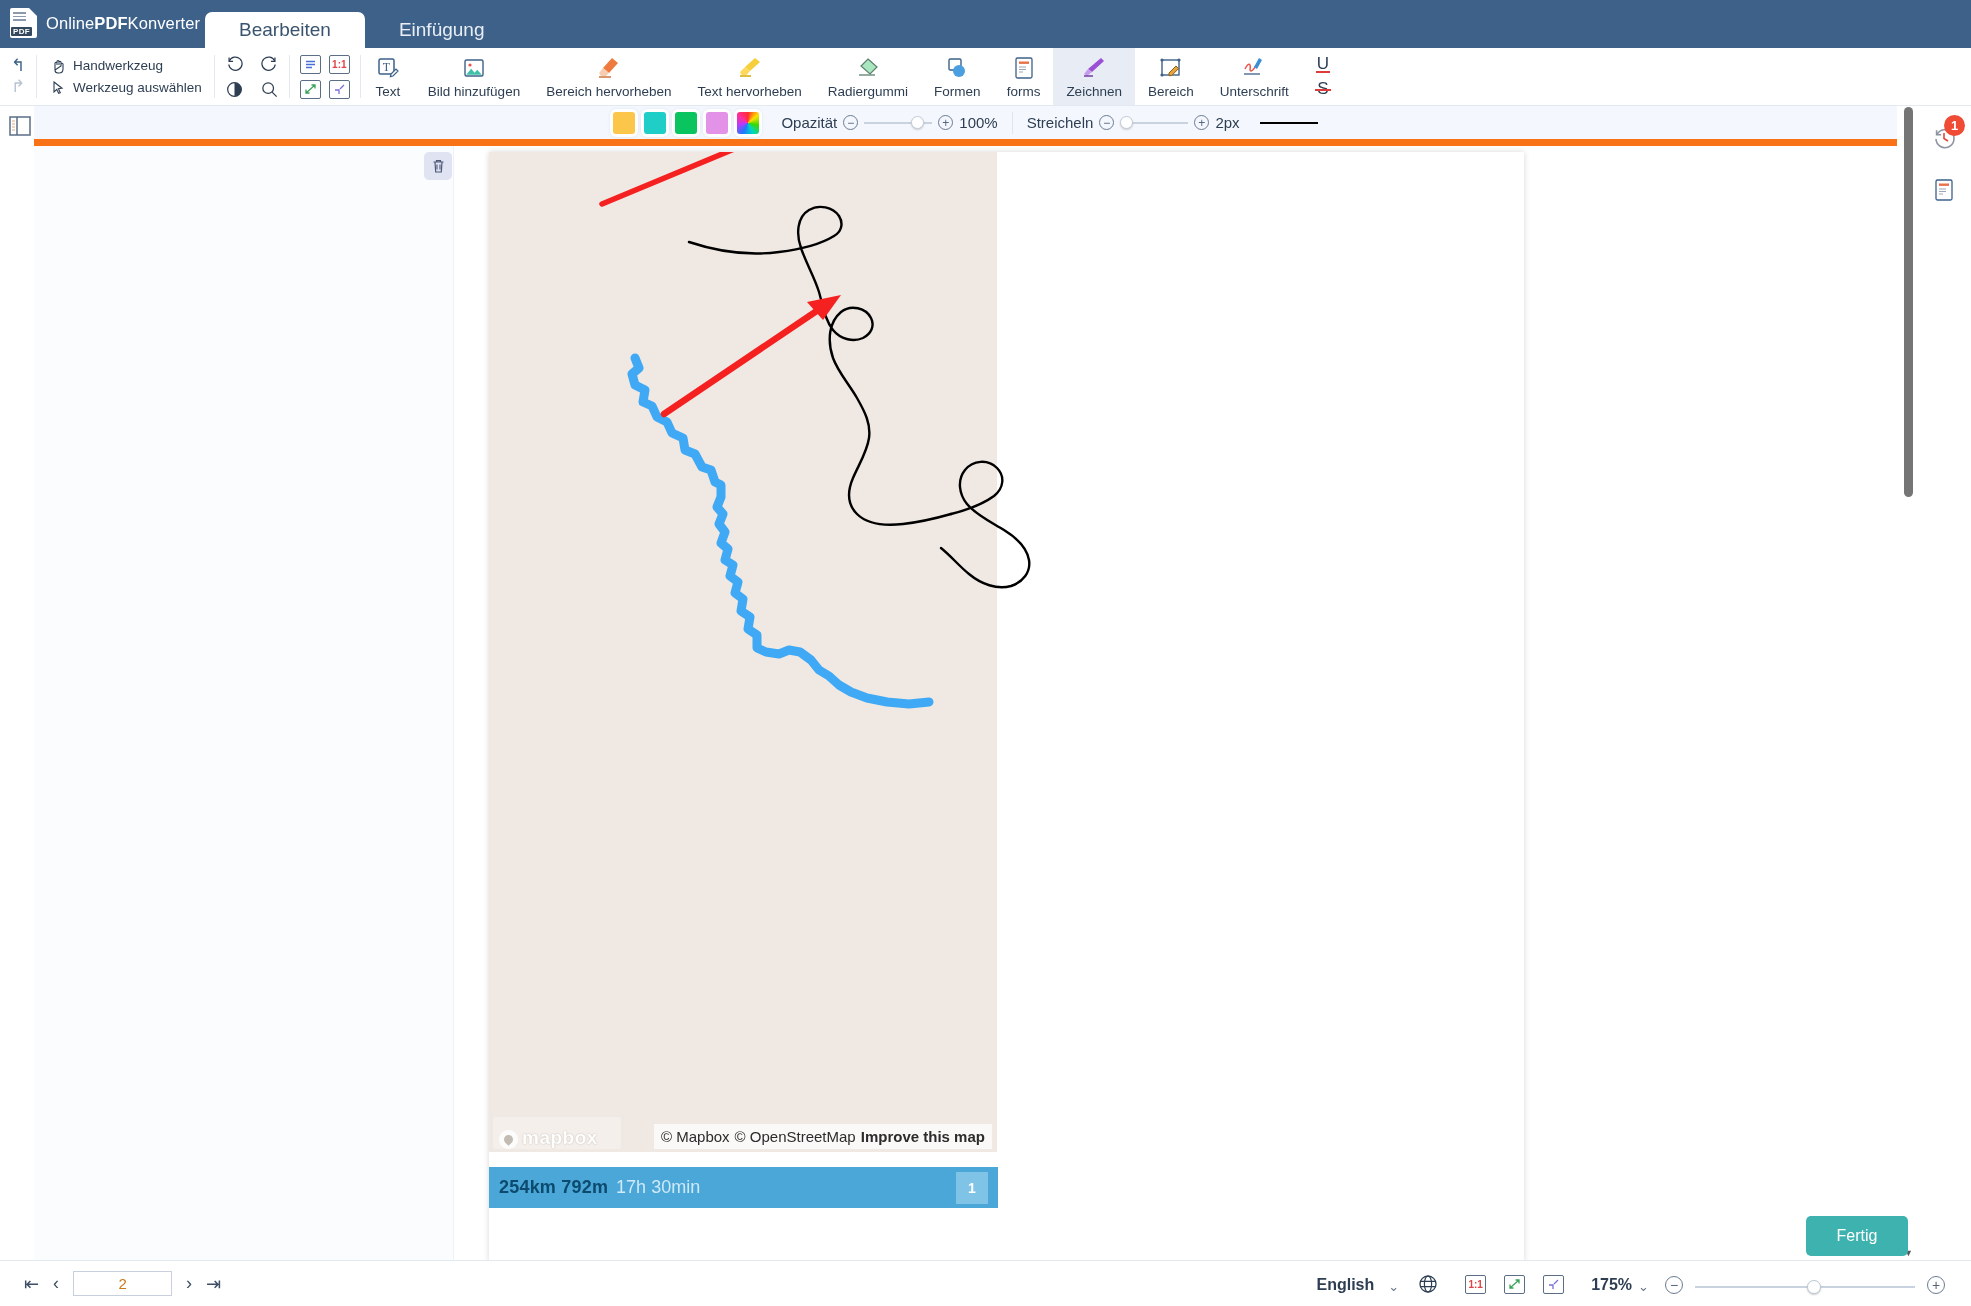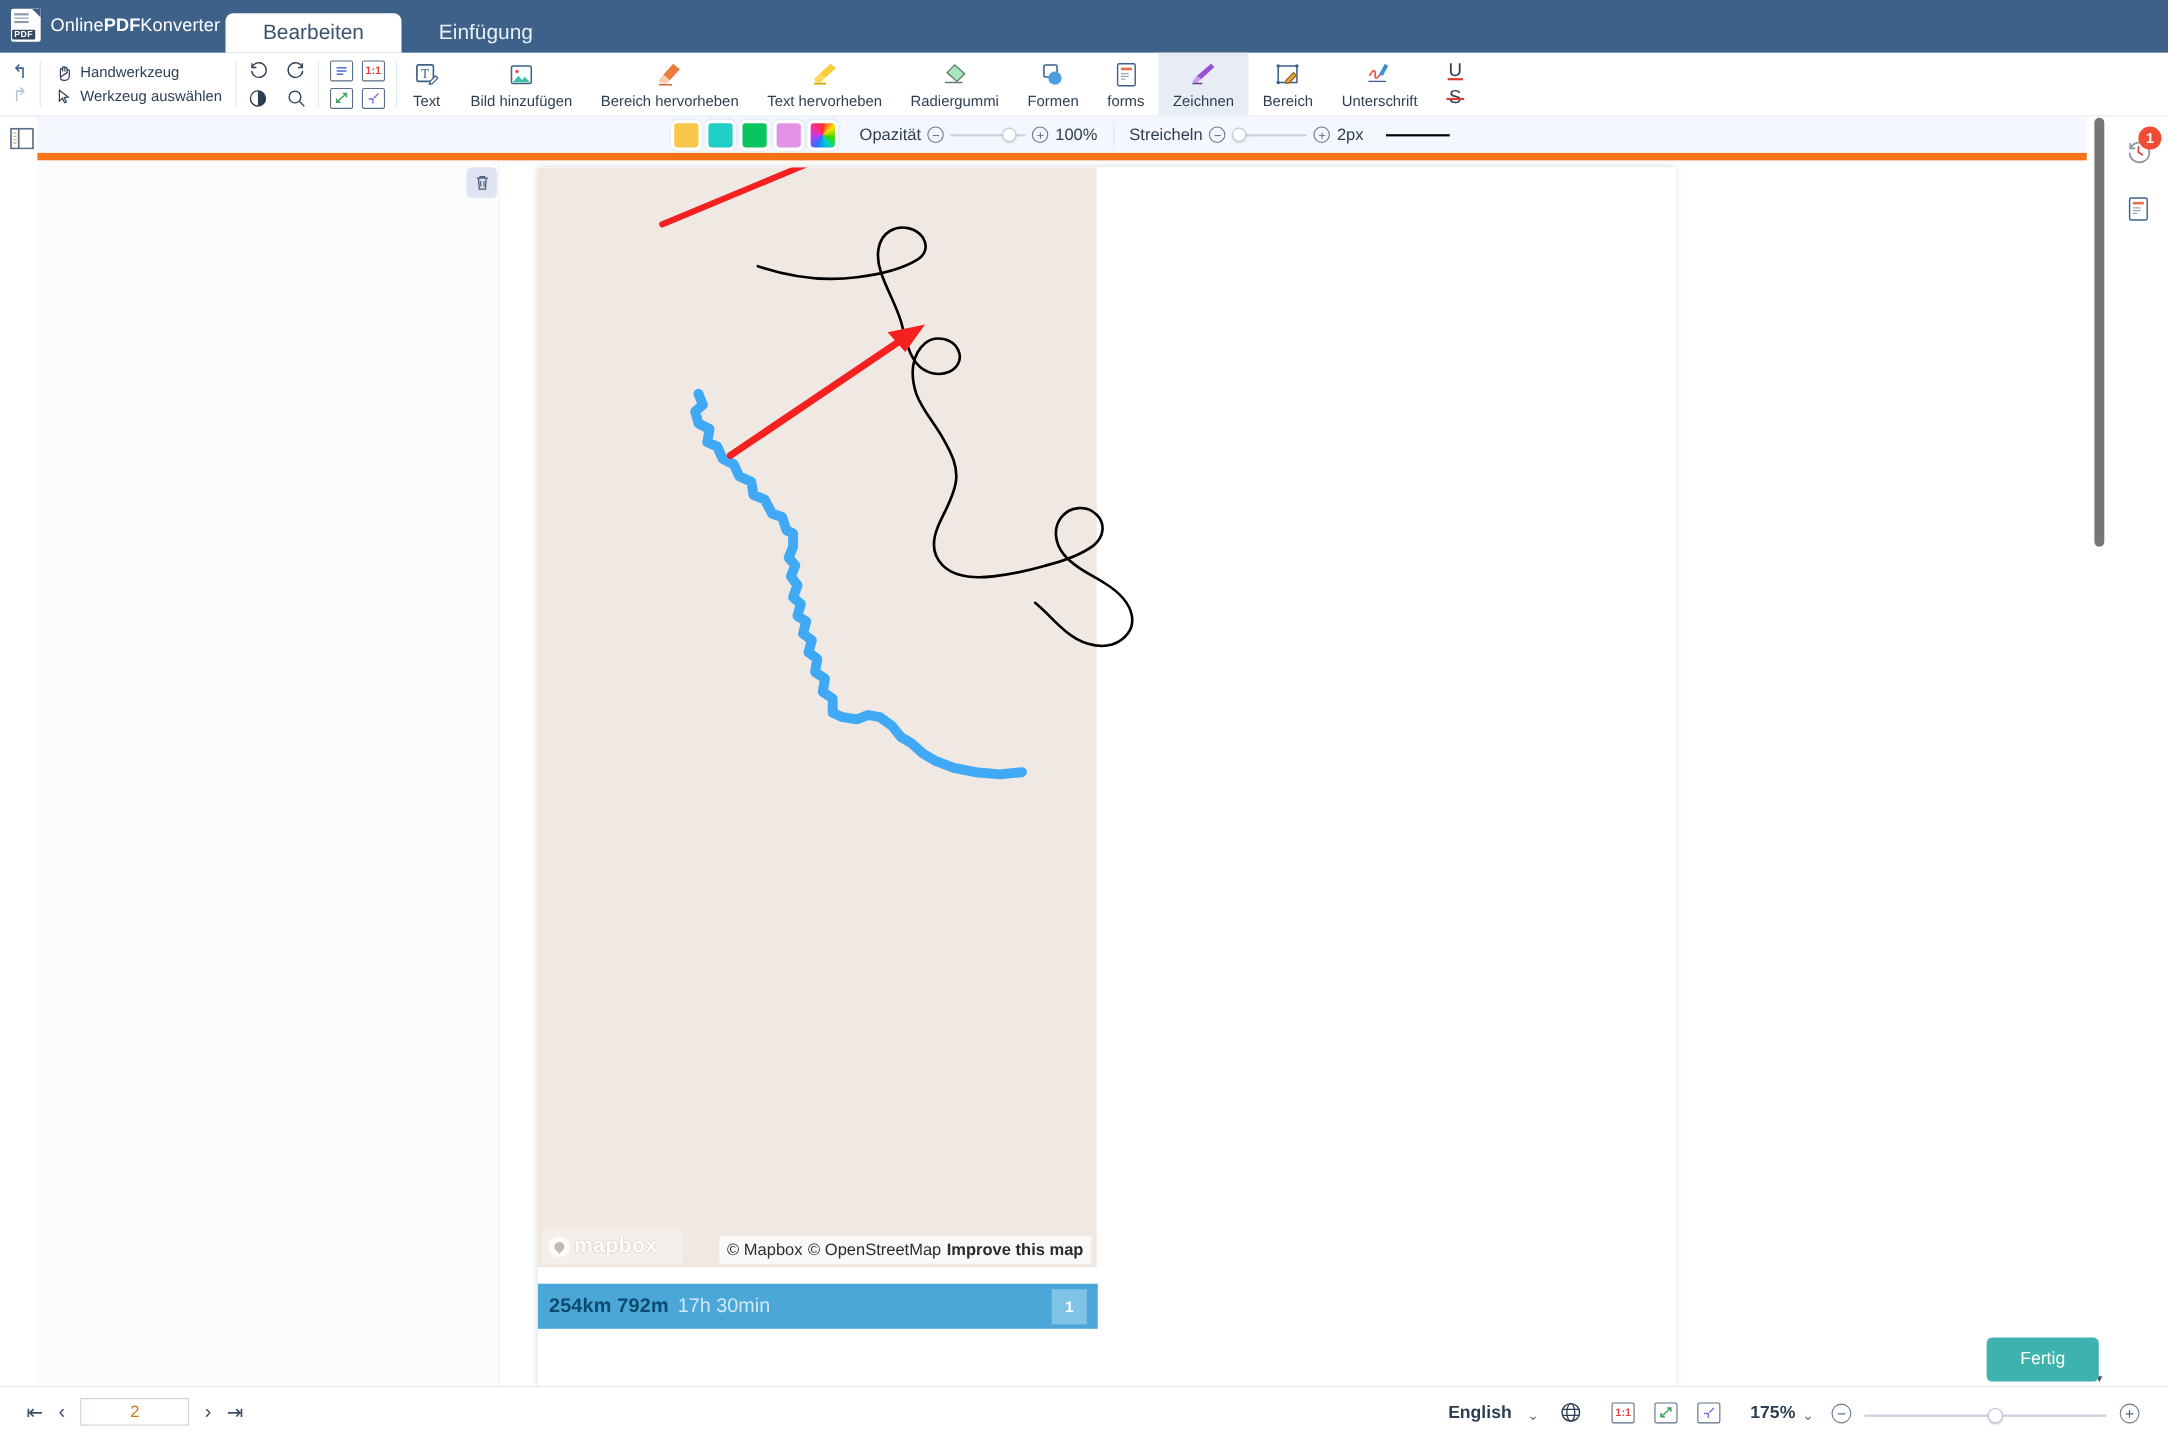--- a/index.html
+++ b/index.html
@@ -159,21 +159,21 @@
   }
   .step .icon{
     position:absolute; left:152px; width:26px; height:26px; border-radius:50%; background:#7b8287;
     display:flex; align-items:center; justify-content:center; color:#fff; font-size:16px;
   }
   .step .txt{ position:absolute; left:190px; font-size:18px; color:#3c4348; line-height:1.35; width:200px;}
 
   
   .mapbox-logo{
     position:absolute; left:2px; bottom:0px; width:128px; height:32px;
-    display:flex; align-items:center; gap:4px; padding:0 6px;
+    display:flex; align-items:flex-end; gap:4px; padding:0 6px;
     background:rgba(255,255,255,.32); border-radius:3px;
   }
   .mapbox-logo .ball{
     width:19px; height:19px; border-radius:50%; background:#ffffff; opacity:.85;
     display:flex; align-items:center; justify-content:center;
   }
   .mapbox-logo .ball i{ width:9px; height:9px; border-radius:50% 50% 50% 0; background:#b9b2ab; transform:rotate(-45deg); display:block;}
   .mapbox-logo .wm{ font-size:19px; font-weight:bold; color:#ffffff; letter-spacing:.5px;
     text-shadow:0 0 1px #c9c2bb,0 0 2px #c9c2bb; opacity:.95;}
   .attrib{

